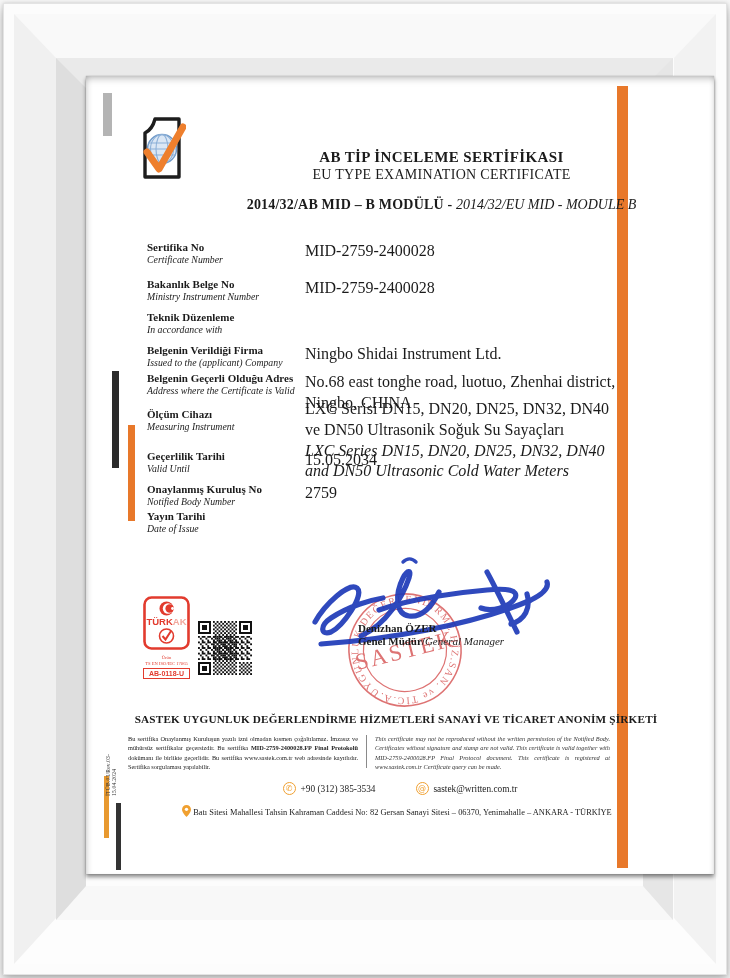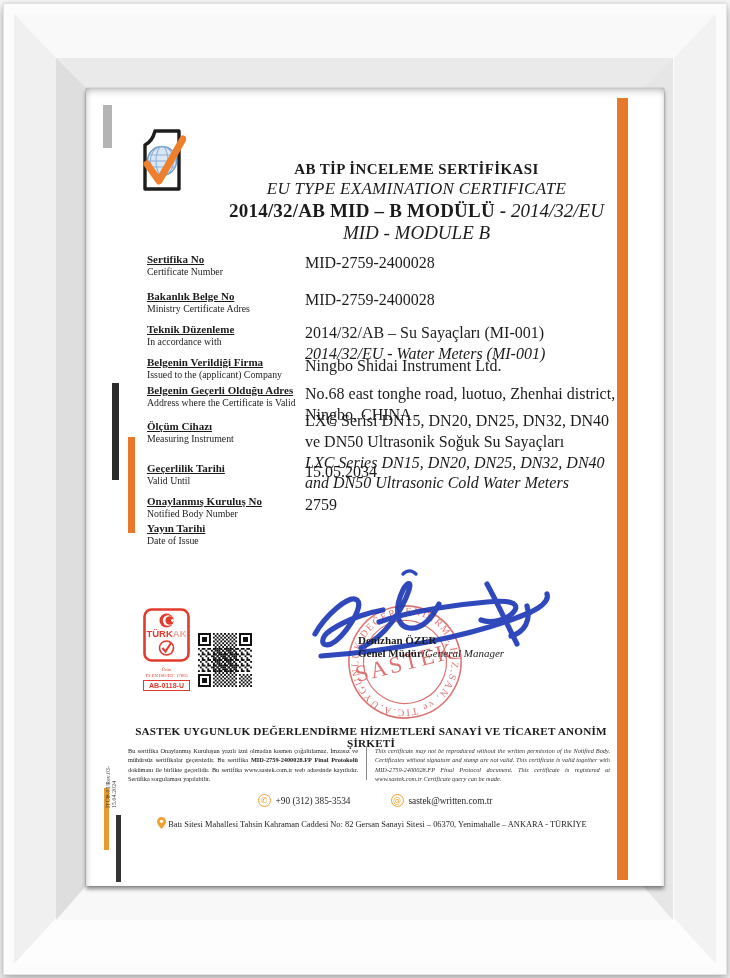--- a/index.html
+++ b/index.html
@@ -8,43 +8,43 @@
   
   .frame-outer{position:absolute;inset:3px;background:#fcfcfc;border:1px solid #e3e3e3;
     box-shadow:0 5px 10px rgba(0,0,0,.28),0 0 3px rgba(0,0,0,.12);}
   .frame-groove{position:absolute;inset:11px;border:3px solid;
     border-color:#c9c9c9 #e0e0e0 #eaeaea #d4d4d4;border-radius:1px;}
   .frame-face{position:absolute;left:14px;top:14px;right:14px;bottom:14px;border-style:solid;
     border-width:44px 42px 46px 42px;border-color:#f9f9f9 #f2f2f2 #fdfdfd #f0f0f0;}
   .frame-bevel{position:absolute;left:56px;top:58px;right:57px;bottom:58px;border-style:solid;
     border-width:30px 30px 34px 30px;border-color:#eaeaea #e6e6e6 #f8f8f8 #dedede;}
   
-  .paper{position:absolute;left:86px;top:88px;width:562px;height:798px;background:#fff;color:#1b1b1b;
+  .paper{position:absolute;left:86px;top:76px;width:628px;height:798px;background:#fff;color:#1b1b1b;
     box-shadow:inset 0 6px 8px -5px rgba(0,0,0,.35),inset 5px 0 7px -5px rgba(0,0,0,.2),
-      inset -4px 0 6px -5px rgba(0,0,0,.15),0 3px 4px rgba(0,0,0,.45),0 0 1px rgba(0,0,0,.3);padding-left:16px;}
+      inset -4px 0 6px -5px rgba(0,0,0,.15),0 3px 4px rgba(0,0,0,.45),0 0 1px rgba(0,0,0,.3);}
   .bar{position:absolute;}
   .bar.gray-top{left:17px;top:17px;width:9px;height:43px;background:#b4b4b4;}
   .bar.orange-right{left:531px;top:10px;width:11px;height:782px;background:#E8782A;}
   .bar.black-mid{left:26px;top:295px;width:7px;height:97px;background:#2b2b2b;}
   .bar.orange-mid{left:42px;top:349px;width:7px;height:96px;background:#E8782A;}
   .bar.orange-bot{left:18px;top:700px;width:5px;height:62px;background:#E8992F;}
   .bar.black-bot{left:30px;top:727px;width:5px;height:67px;background:#333;}
   
   .logo{position:absolute;left:52px;top:40px;}
   .hdr{position:absolute;left:130px;right:47px;top:73px;text-align:center;line-height:1.18;}
   .hdr .l1{font-weight:bold;font-size:15px;letter-spacing:.4px;}
-  .hdr .l2{font-style:italic;font-size:17px;letter-spacing:.3px;}
-  .hdr .l3{font-size:19px;margin-top:1px;}
+  .hdr .l2{font-size:14px;letter-spacing:.3px;}
+  .hdr .l3{font-size:14px;margin-top:14px;}
   .hdr .l3 b{letter-spacing:.2px;}
   .hdr .l3 i{font-style:italic;}
   
   .frow{position:absolute;left:61px;right:18px;display:flex;}
   .frow .lab{width:158px;flex:0 0 158px;}
-  .frow .lab .tr{font-weight:bold;font-size:11px;line-height:1.15;text-decoration:underline;}
-  .frow .lab .en{font-size:9.8px;color:#222;line-height:1.2;}
+  .frow .lab .tr{font-weight:bold;font-size:11px;line-height:1.15;}
+  .frow .lab .en{font-style:italic;font-size:9.8px;color:#222;line-height:1.2;}
   .frow .val{width:315px;font-size:16px;line-height:1.3;}
   .frow .val .ven{font-style:italic;display:block;}
   .r1{top:165px}.r2{top:202px}.r3{top:235px}.r4{top:268px}.r5{top:296px}
   .r6{top:323px}.r6 .lab{padding-top:9px}
   .r7{top:374px}.r8{top:407px}.r9{top:434px}
   
   .stamp{position:absolute;left:234px;top:489px;opacity:.85;}
   .sig-svg{position:absolute;left:205px;top:472px;z-index:4;}
   .sig-text{position:absolute;left:272px;top:546px;z-index:5;font-size:11px;line-height:1.2;}
   .sig-text .nm{font-weight:bold;}
@@ -119,31 +119,29 @@
     <div class="frow r1">
       <div class="lab">
           <div class="tr">Sertifika No</div>
         <div class="en">Certificate Number</div>
         </div>
       <div class="val"><span>MID-2759-2400028</span></div>
     </div>
     <div class="frow r2">
       <div class="lab">
           <div class="tr">Bakanlık Belge No</div>
-        <div class="en">Ministry Certificate Adres</div>
+        <div class="en">Ministry Instrument Number</div>
         </div>
       <div class="val"><span>MID-2759-2400028</span></div>
     </div>
     <div class="frow r3">
       <div class="lab">
           <div class="tr">Teknik Düzenleme</div>
         <div class="en">In accordance with</div>
         </div>
-      <div class="val"><span>2014/32/AB – Su Sayaçları (MI-001)</span>
-        <span class="ven">2014/32/EU - Water Meters (MI-001)</span></div>
     </div>
     <div class="frow r4">
       <div class="lab">
           <div class="tr">Belgenin Verildiği Firma</div>
         <div class="en">Issued to the (applicant) Company</div>
         </div>
       <div class="val"><span>Ningbo Shidai Instrument Ltd.</span></div>
     </div>
     <div class="frow r5">
       <div class="lab">

